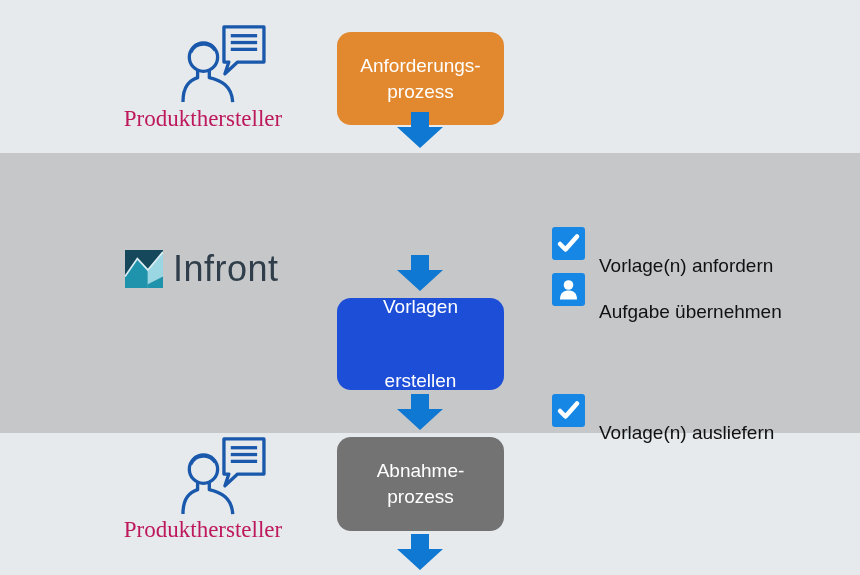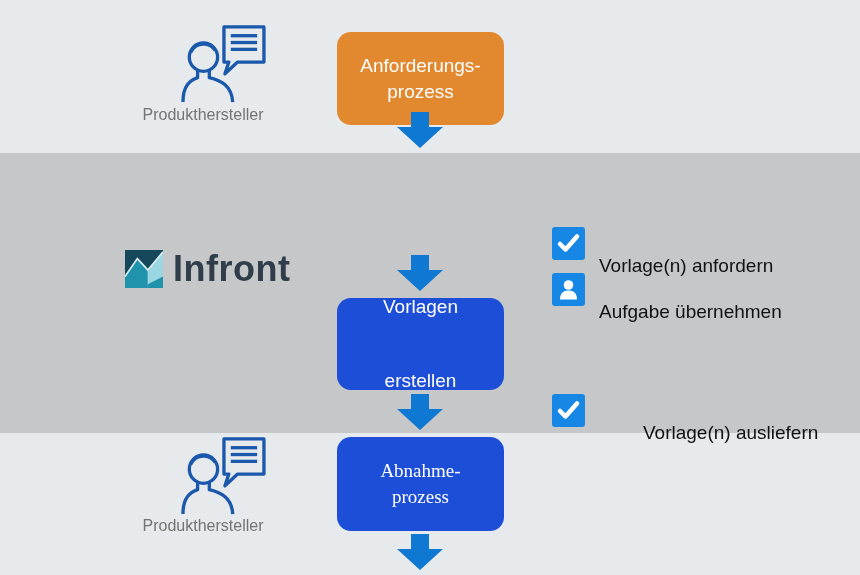--- a/index.html
+++ b/index.html
@@ -21,31 +21,32 @@
   .lane-bottom { top: 433px; height: 142px; background: #E6EAED; }
 
   
   .actor-icon { position: absolute; }
   .actor-icon-top    { left: 176px; top: 24px;  }
   .actor-icon-bottom { left: 176px; top: 436px; }
   .actor-label {
     position: absolute;
     left: 113px; width: 180px;
     text-align: center;
-    font-size: 16px;
-    color: #737373;
+    font-size: 23px;
+    color: #be185d;
+    font-family: Liberation Serif, serif;
   }
   .actor-label-top    { top: 106px; }
   .actor-label-bottom { top: 517px; }
 
   
   .logo {
     position: absolute;
     left: 125px; top: 248px;
-    display: flex; align-items: center; font-weight: bold;
+    display: flex; align-items: center;
   }
   .logo-mark { width: 38px; height: 38px; display: block; }
   .logo-text {
     margin-left: 10px;
     font-size: 36px;
     letter-spacing: 0.5px;
     color: #2F3E4A;
   }
 
   
@@ -56,39 +57,39 @@
     display: flex; flex-direction: column;
     align-items: center; justify-content: center;
     color: #ffffff;
     font-size: 19px;
     line-height: 1.35;
     text-align: center;
   }
   .step-0 { top: 16px;  height: 93px; background: #E2882F; margin-top: 16px; }
   .step-1 { top: 158px; height: 92px; background: #0B4A9F; }
   .step-2 { top: 298px; height: 92px; background: #1d4ed8; gap: 48px; }
-  .step-3 { top: 437px; height: 94px; background: #1d4ed8; font-family: Liberation Serif, serif; }
+  .step-3 { top: 437px; height: 94px; background: #737373; }
 
   
   .arrow { position: absolute; left: 397px; width: 46px; height: 36px; }
   .arrow-0 { top: 112px; }
   .arrow-1 { top: 255px; }
   .arrow-2 { top: 394px; }
   .arrow-3 { top: 534px; }
 
   
   .task {
     position: absolute;
     left: 552px;
     display: flex; align-items: center;
     height: 33px;
   }
   .task-0 { top: 227px; }
   .task-1 { top: 273px; justify-content: center; }
-  .task-2 { top: 394px; gap: 44px; }
+  .task-2 { top: 394px; }
   .task-icon { width: 33px; height: 33px; display: block; }
   .task-label {
     margin-left: 14px;
     font-size: 19px;
     color: #111111;
     white-space: nowrap;
     margin-top: 44px;
   }
 </style>
 </head>

